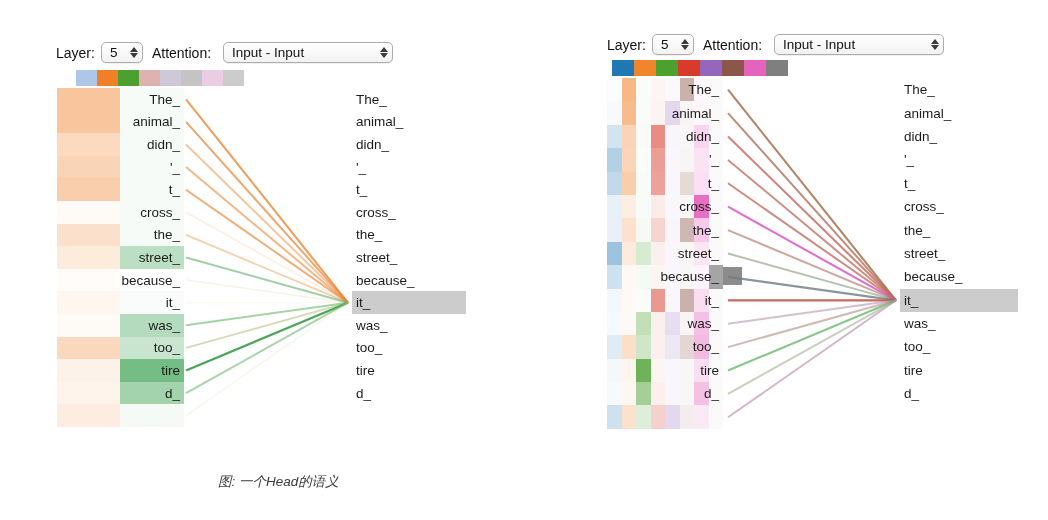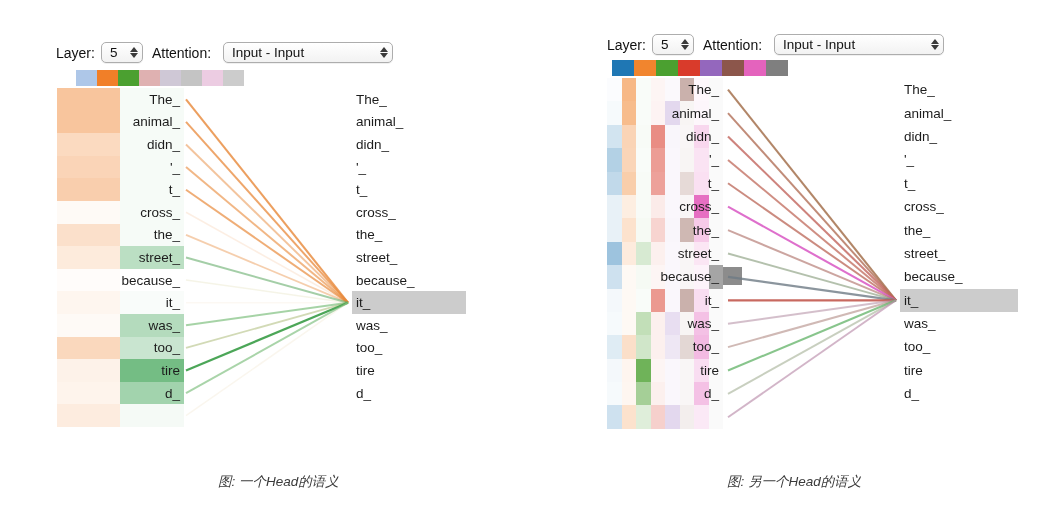--- a/index.html
+++ b/index.html
@@ -536,16 +536,15 @@
           </div>
           <div class="tok" style="height: 23.4px;">
             <span class="txt">tire</span>
           </div>
           <div class="tok" style="height: 23.4px;">
             <span class="txt">d_</span>
           </div>
         </div>
     </div>
 
-    <div class="caption" style="left:167px; top:473px;">图: 另一个Head的语义</div>
   </div>
 
 </div>
 
 </body></html>

